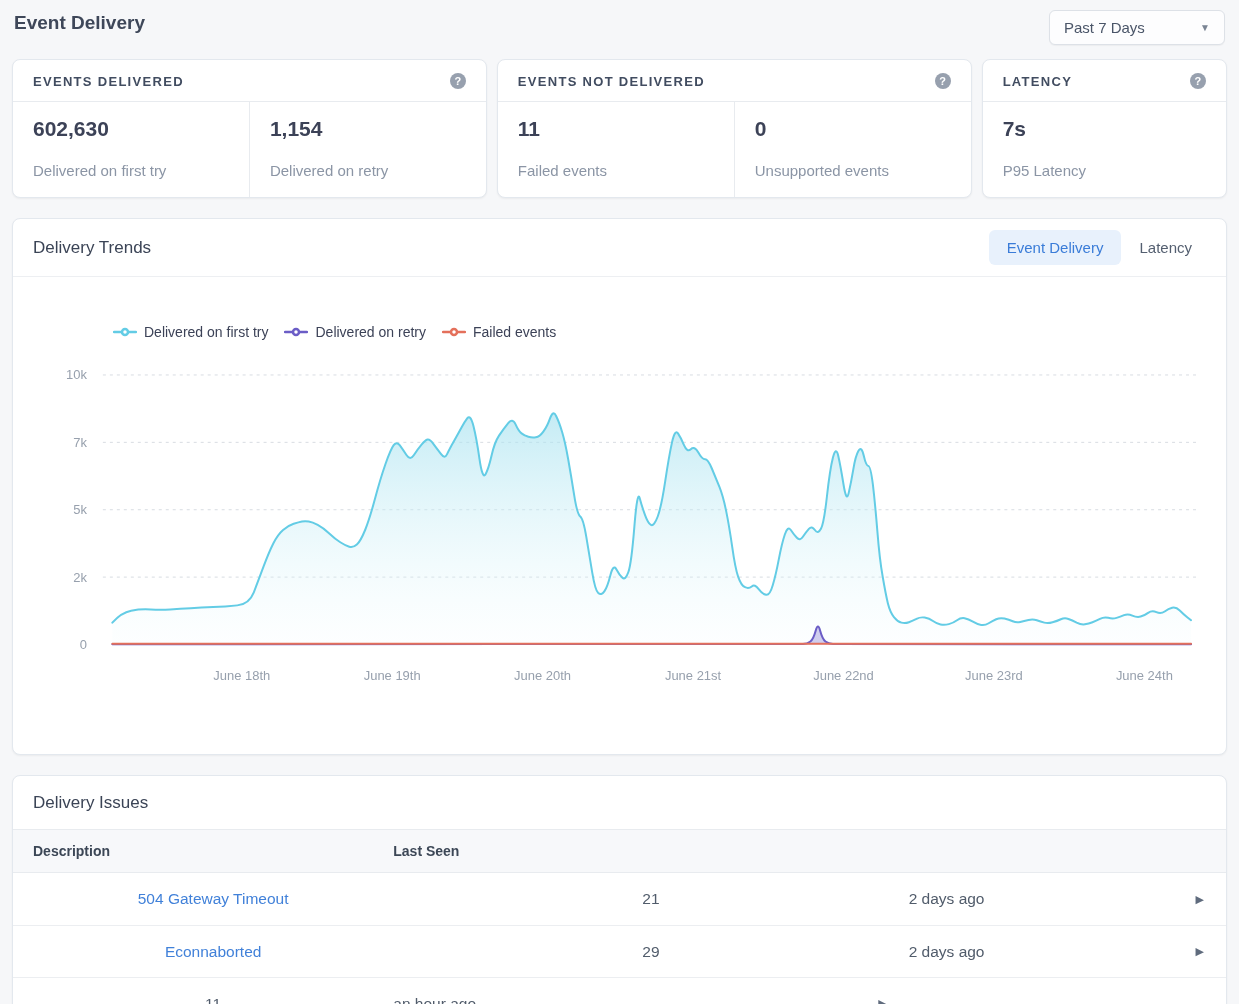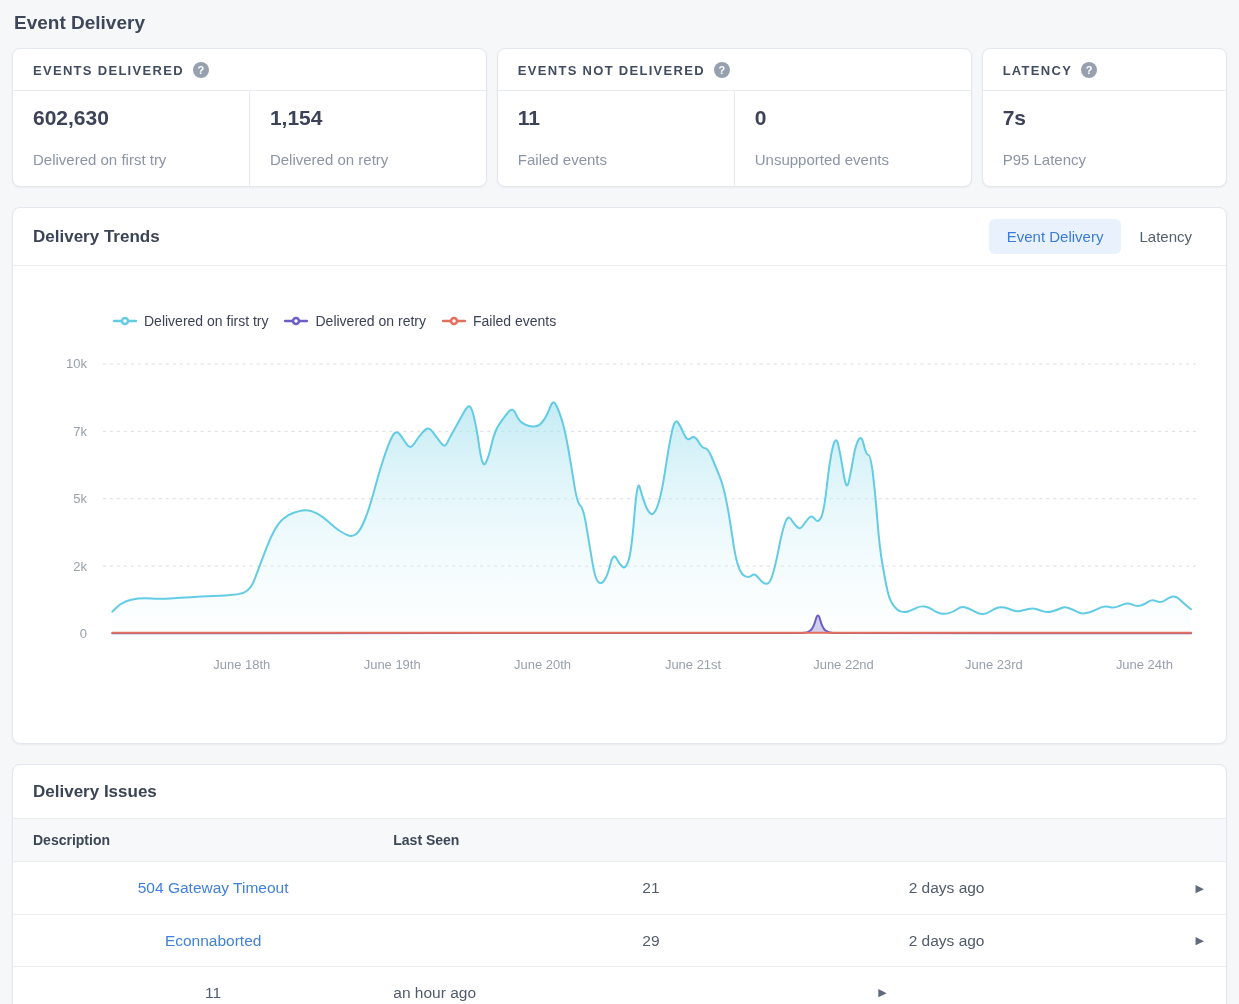--- a/index.html
+++ b/index.html
@@ -26,21 +26,21 @@
     box-shadow: 0 1px 2px rgba(0,0,0,0.05);
   }
 
   
   .stats-row { display: flex; gap: 10px; }
   .stat-card { overflow: hidden; }
   .stat-card.w2 { flex: 476 1 0; }
   .stat-card.w1 { flex: 245 1 0; }
   .stat-head {
     display: flex; align-items: center; gap: 9px;
-    padding: 13px 20px 12px 20px; border-bottom: 1px solid #e8ebef;
+    padding: 13px 20px 12px 20px; border-bottom: 1px solid #e8ebef; justify-content: space-between;
   }
   .stat-head-title {
     font-size: 13px; font-weight: 700; letter-spacing: 1.3px; color: #414c60;
   }
   .help-icon {
     width: 16px; height: 16px; border-radius: 50%; background: #97a0ae;
     color: #fff; font-size: 11px; font-weight: 700; line-height: 16px;
     text-align: center; display: inline-block; cursor: pointer;
   }
   .stat-body { display: flex; }
@@ -48,21 +48,21 @@
   .stat-cell + .stat-cell { border-left: 1px solid #e8ebef; }
   .stat-value { font-size: 21px; font-weight: 700; color: #3c4257; margin-bottom: 21px; }
   .stat-label { font-size: 15px; color: #8b95a5; }
 
   
   .trends-card { margin-top: 20px; height: 537px; overflow: hidden; }
   .card-header {
     display: flex; align-items: center;
     padding: 11px 16px 11px 20px; border-bottom: 1px solid #edeff2;
   }
-  .card-title { font-size: 17px; font-weight: 700; color: #3b4456; }
+  .card-title { font-size: 17px; font-weight: 400; color: #3b4456; }
   .tabs { margin-left: auto; display: flex; align-items: center; }
   .tab {
     border: none; background: transparent; font-family: inherit;
     font-size: 15px; color: #545f70; padding: 9px 18px; border-radius: 6px;
     cursor: pointer;
   }
   .tab.active { background: #e8f1fc; color: #3a7cd8; }
 
   .legend { display: flex; align-items: center; gap: 16px; margin: 44px 0 0 100px; height: 22px; }
   .legend-item { display: flex; align-items: center; gap: 7px; font-size: 14px; color: #3c4257; cursor: pointer; }
@@ -88,20 +88,24 @@
   .tbl-row + .tbl-row { border-top: 1px solid #eceef1; }
   .tbl-link { color: #4181d9; text-decoration: none; font-size: 15.5px; }
   .last-seen-cell { display: flex; align-items: center; justify-content: space-between; padding-right: 22px; }
   .row-arrow { font-size: 11px; color: #5f6b7d; cursor: pointer; }
 </style>
 </head>
 <body>
 
 <div class="page-header">
   <div class="page-title">Event Delivery</div>
+  <div class="range-select">
+    <span>Past 7 Days</span>
+    <span class="caret">▼</span>
+  </div>
 </div>
 
 <div class="stats-row">
   <div class="card stat-card w2">
     <div class="stat-head">
       <span class="stat-head-title">EVENTS DELIVERED</span>
       <span class="help-icon">?</span>
     </div>
     <div class="stat-body">
       <div class="stat-cell">

